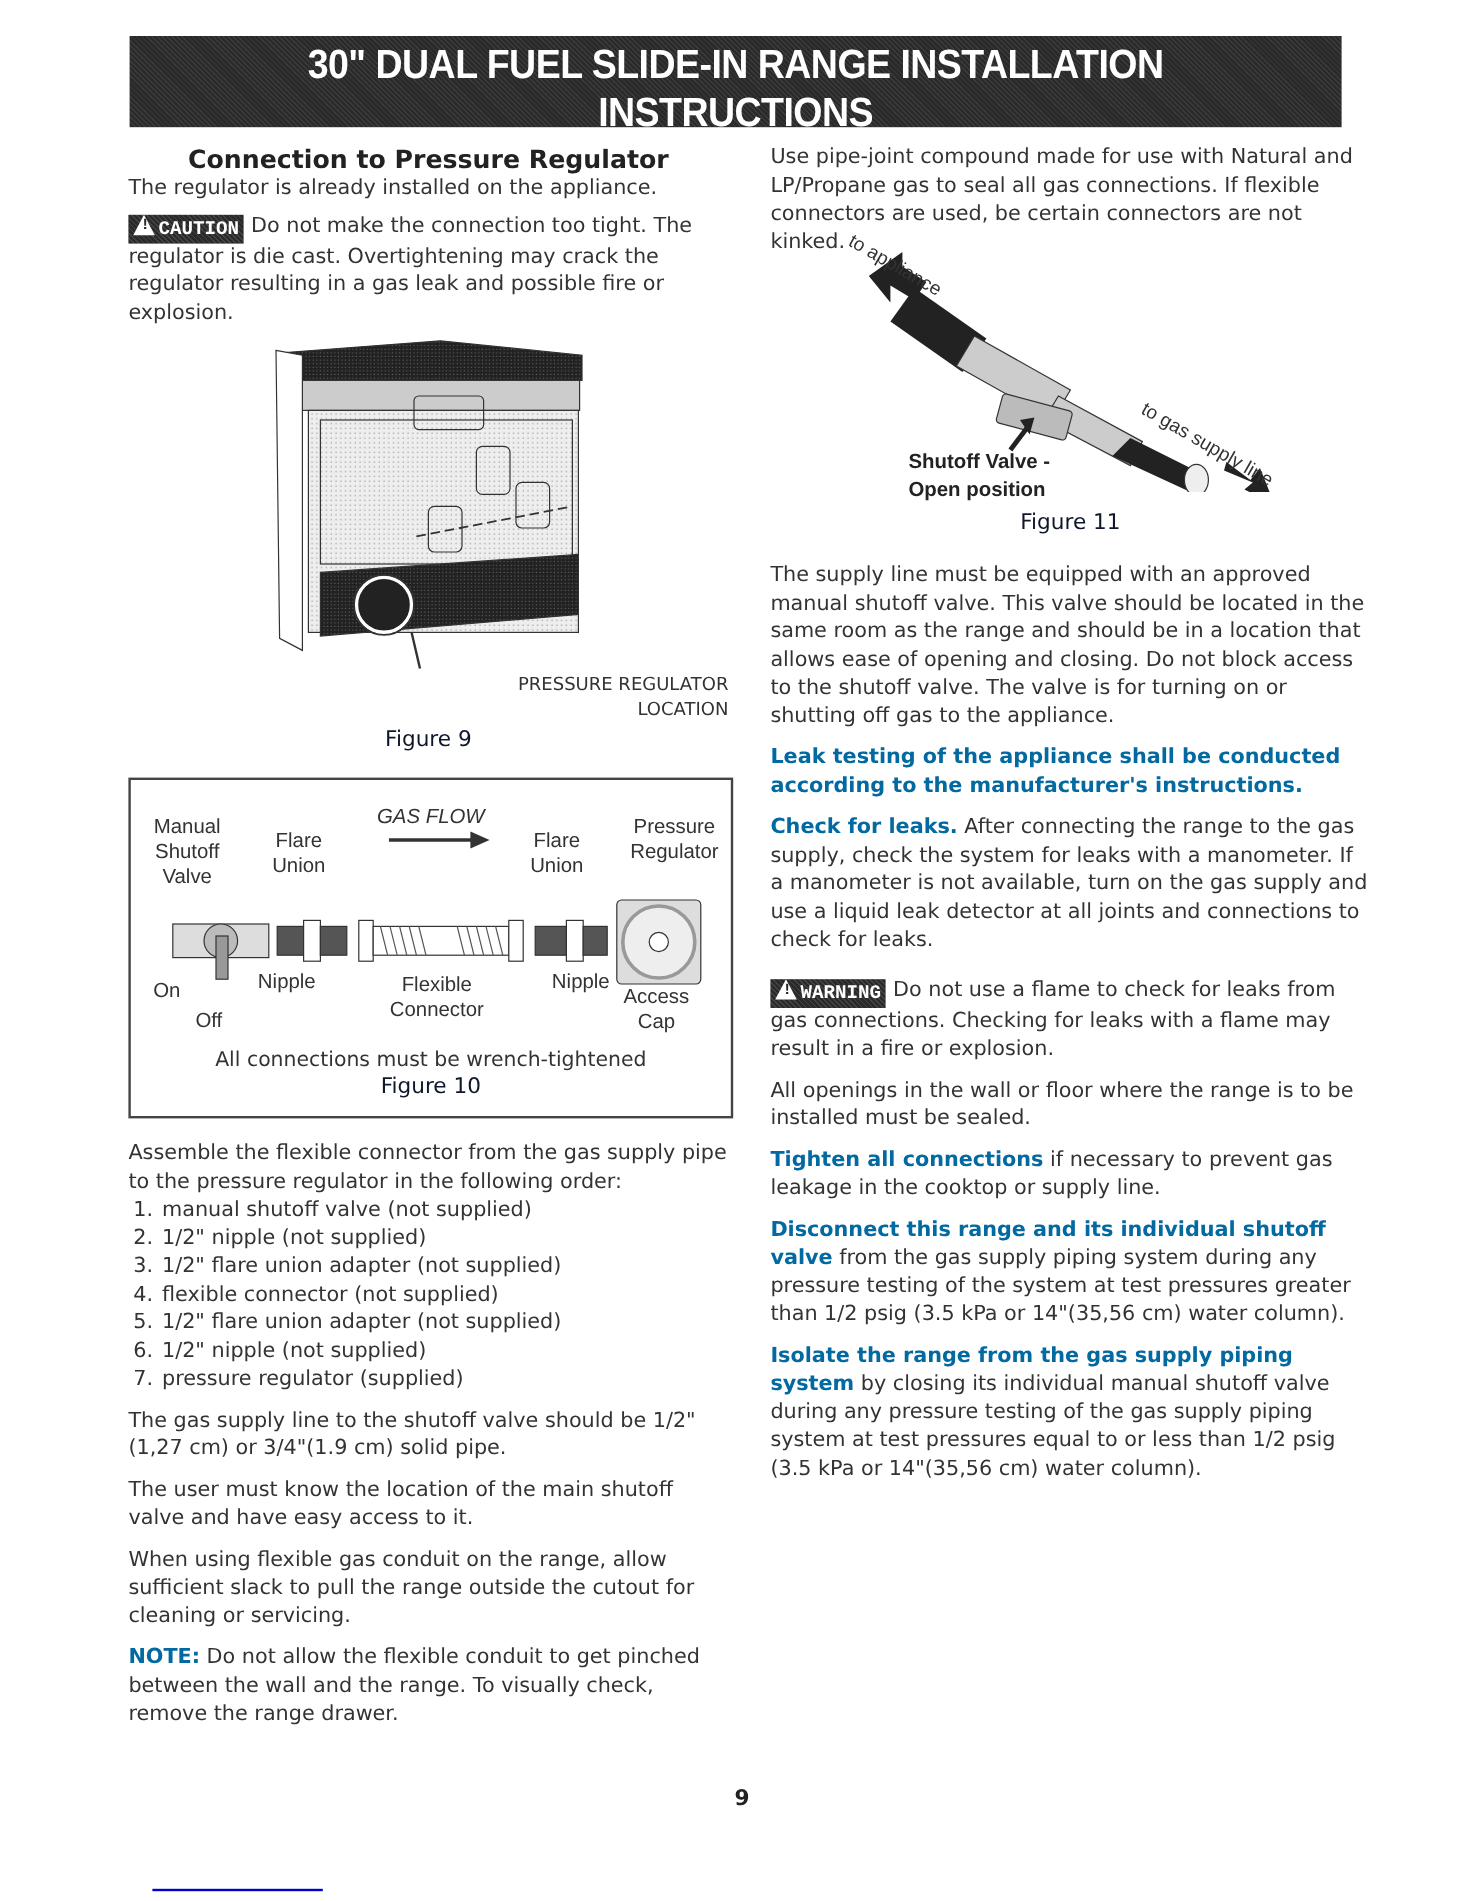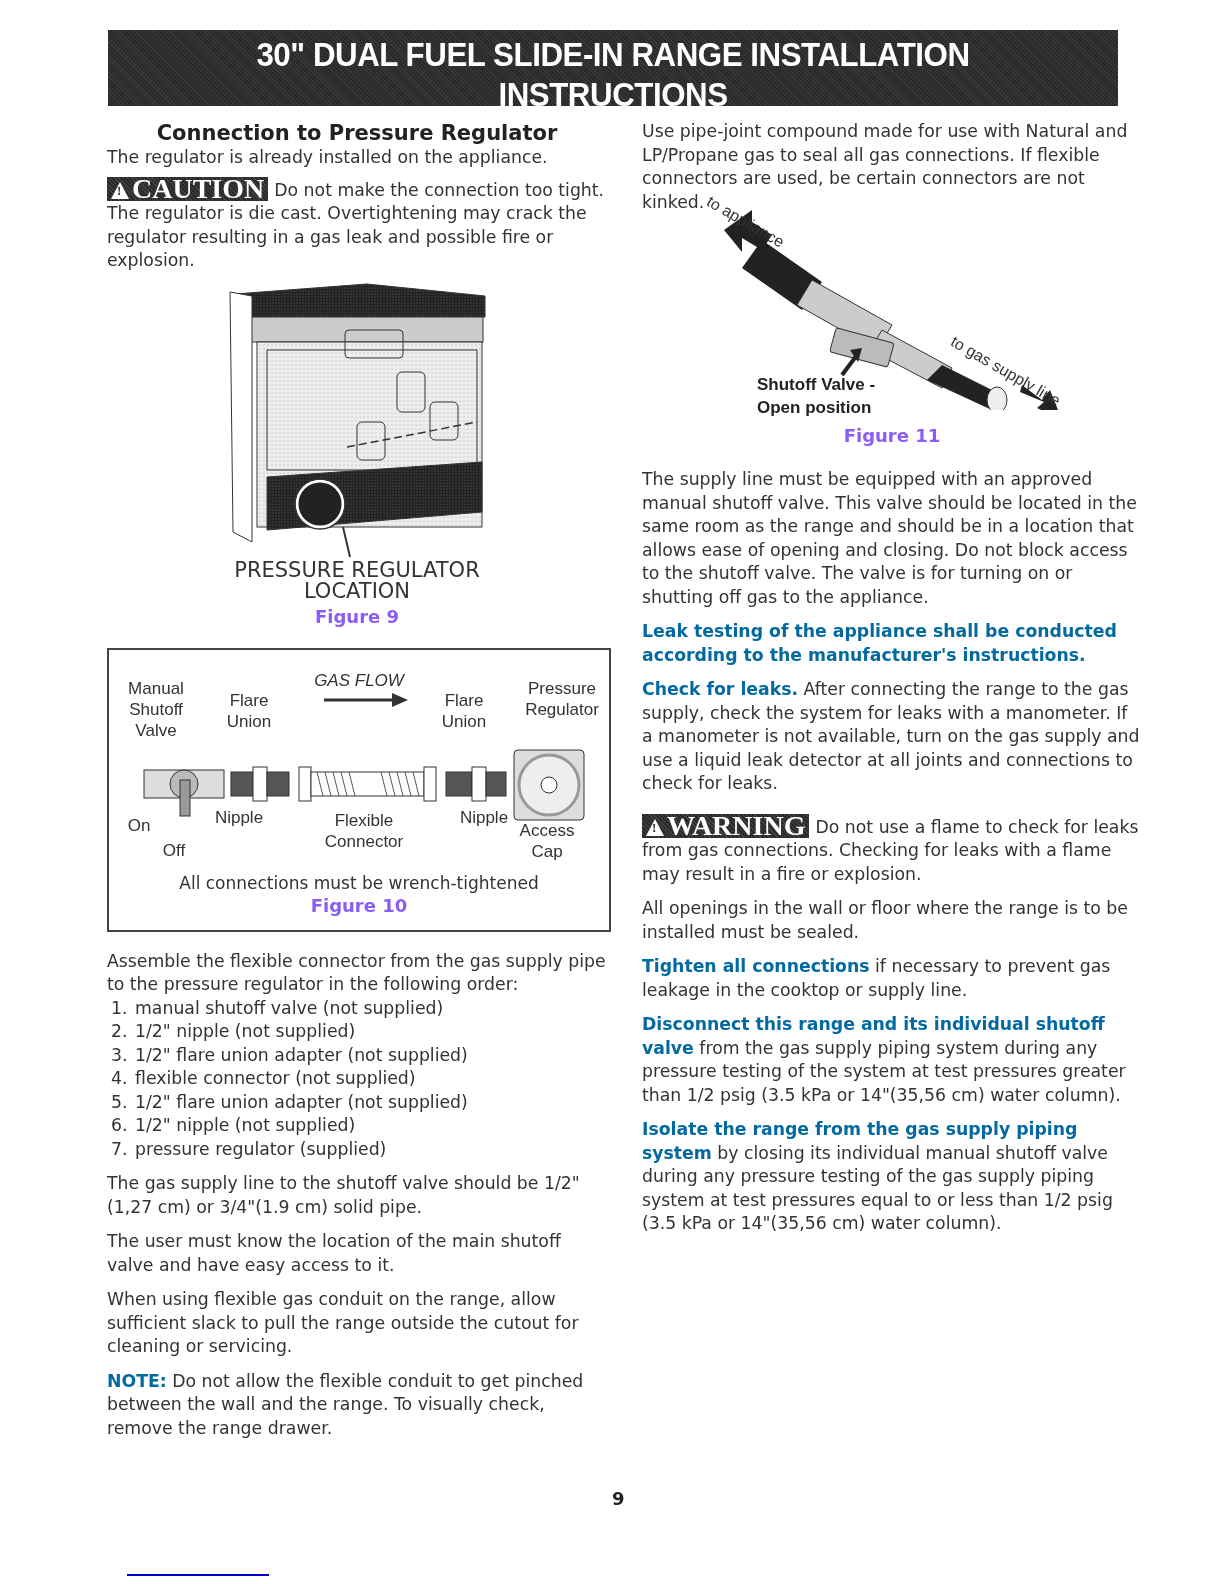--- a/index.html
+++ b/index.html
@@ -14,27 +14,27 @@
   .banner .t2 { font-family:"Liberation Sans", sans-serif; font-weight:bold; font-size:19px;
                 line-height:24px; transform:scaleX(0.92); }
   .col { position:absolute; font-size:17.3px; line-height:23.5px; color:#333; }
   .colL { left:107px; top:120px; width:500px; }
   .colR { left:642px; top:120px; width:500px; }
   p { margin:0 0 11px 0; }
   h2 { font-size:21px; margin:0; line-height:26px; color:#222; font-weight:bold;text-align:center; }
   b.lead { color:#0369a1; }
   .badge { display:inline-block; background:#2a2a2a;
            background-image:repeating-linear-gradient(45deg, rgba(255,255,255,0.12) 0 1px, transparent 1px 3px);
-           color:#fff; font-weight:bold; font-family:Liberation Serif, serif;
-           font-size:28px; line-height:24px; padding:0 4px; margin-right:6px; vertical-align:-2px; }
+           color:#fff; font-weight:bold; font-family:Liberation Mono, monospace;
+           font-size:16px; line-height:24px; padding:0 4px; margin-right:6px; vertical-align:-2px; }
   .badge .tri { display:inline-block; width:0; height:0; border-left:9px solid transparent;
                 border-right:9px solid transparent; border-bottom:17px solid #fff; position:relative;
                 margin-right:3px; vertical-align:-1px; }
   .badge .tri::after { content:"!"; position:absolute; left:-3px; top:2px; font-size:13px; color:#2a2a2a; line-height:14px; }
-  .fig-caption { text-align:center; font-weight:bold; font-size:18px; color:#8b5cf6; }
+  .fig-caption { text-align:center; font-weight:normal; font-size:18px; color:#0f172a; }
   .fig9 { position:relative; width:500px; height:350px; }
   .fig10 { border:2px solid #444; width:500px; height:280px; position:relative; margin:0 0 18px 0;
            font-family:"Liberation Sans", sans-serif; font-size:17px; line-height:21px; color:#333; }
   .fig10 .lbl { position:absolute; text-align:center; }
   .fig11 { position:relative; width:500px; height:245px; }
   ol { margin:0 0 11px 0; padding-left:26px; }
   ol li { padding-left:2px; }
   .pagenum { position:absolute; left:612px; top:1488px; font-size:18px; font-weight:bold; }
   .bottom-line { position:absolute; left:127px; top:1574px; width:142px; height:2px; background:#0000cc; }
 </style>
@@ -73,21 +73,21 @@
       <rect x="238" y="58" width="58" height="28" rx="4" fill="none" stroke="#333"></rect>
       <rect x="290" y="100" width="28" height="40" rx="5" fill="none" stroke="#333"></rect>
       <rect x="323" y="130" width="28" height="38" rx="5" fill="none" stroke="#333"></rect>
       <rect x="250" y="150" width="28" height="38" rx="5" fill="none" stroke="#333"></rect>
       <line x1="240" y1="175" x2="370" y2="150" stroke="#333" stroke-dasharray="8,4" stroke-width="1.5"></line>
       <polygon points="160,205 375,190 375,240 160,258" fill="url(#dark)" stroke="#333"></polygon>
       <circle cx="213" cy="232" r="23" fill="#222" stroke="#fff" stroke-width="3"></circle>
       <circle cx="213" cy="232" r="25" fill="none" stroke="#333" stroke-width="1.5"></circle>
       <line x1="236" y1="255" x2="243" y2="285" stroke="#333" stroke-width="2"></line>
     </svg>
-    <div style="position:absolute;left:0;top:288px;width:500px;text-align:center;font-size:21px;line-height:21px;color:#333">
+    <div style="position:absolute;left:0;top:288px;width:500px;text-align:right;font-size:15px;line-height:21px;color:#333">
       <div>PRESSURE REGULATOR</div>
       <div>LOCATION</div>
     </div>
     <div class="fig-caption" style="position:absolute;left:0;top:333px;width:500px">Figure 9</div>
   </div>
 
   <div class="fig10" style="margin-top:26px">
     <div class="lbl" style="left:12px;top:28px;width:70px">
       <div>Manual</div>
       <div>Shutoff</div>

